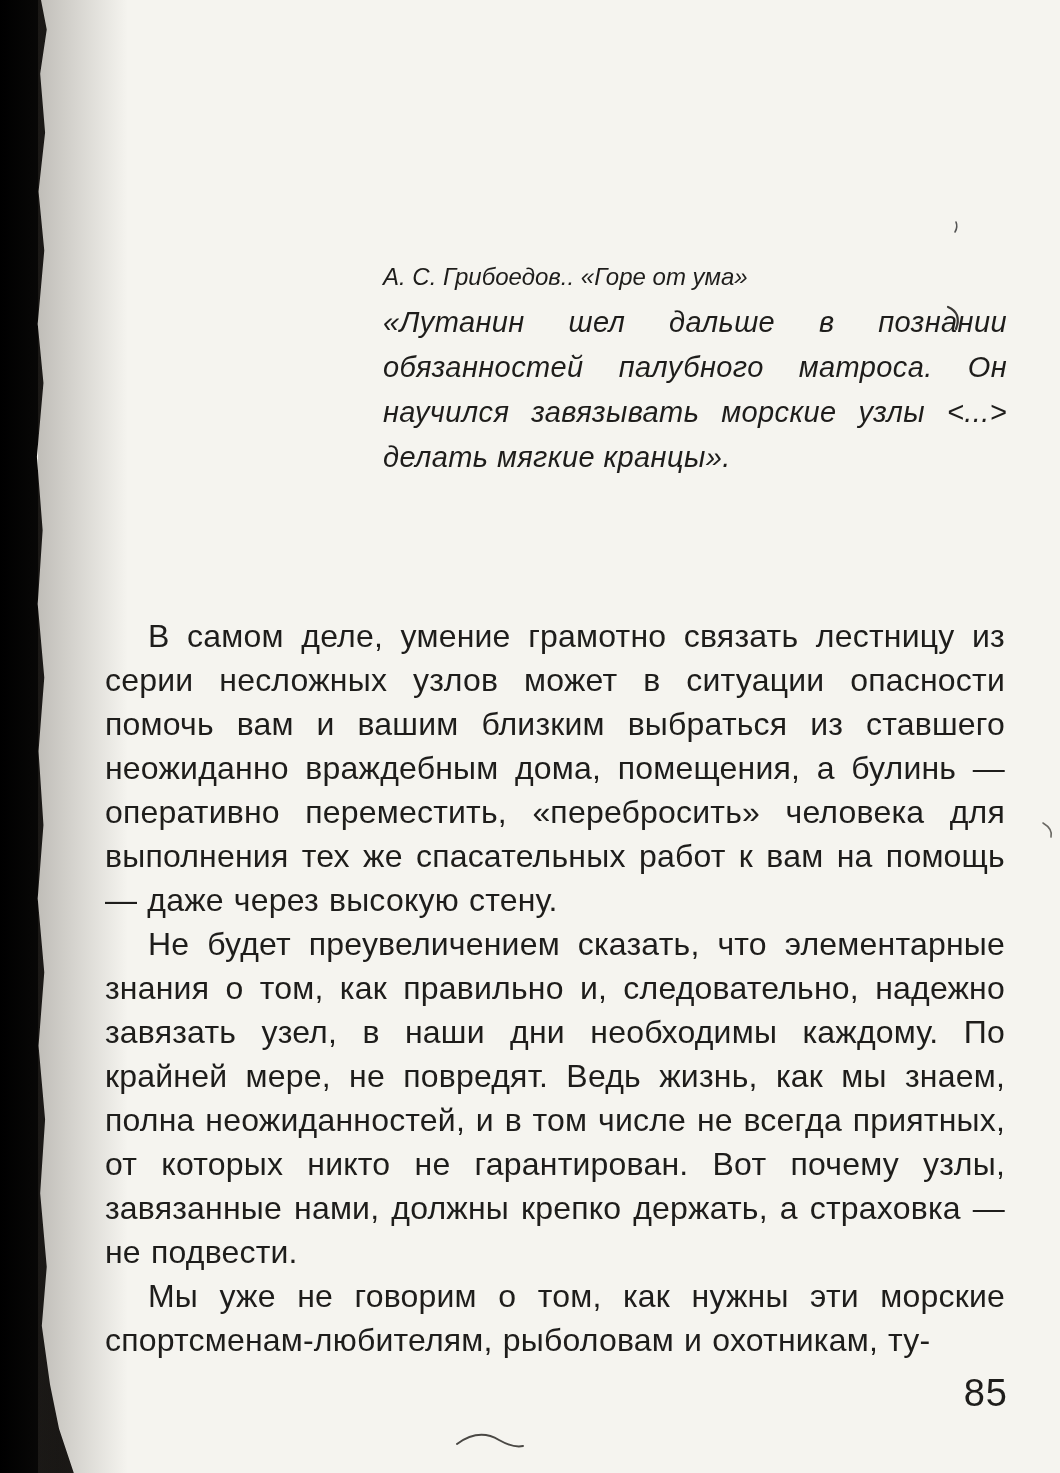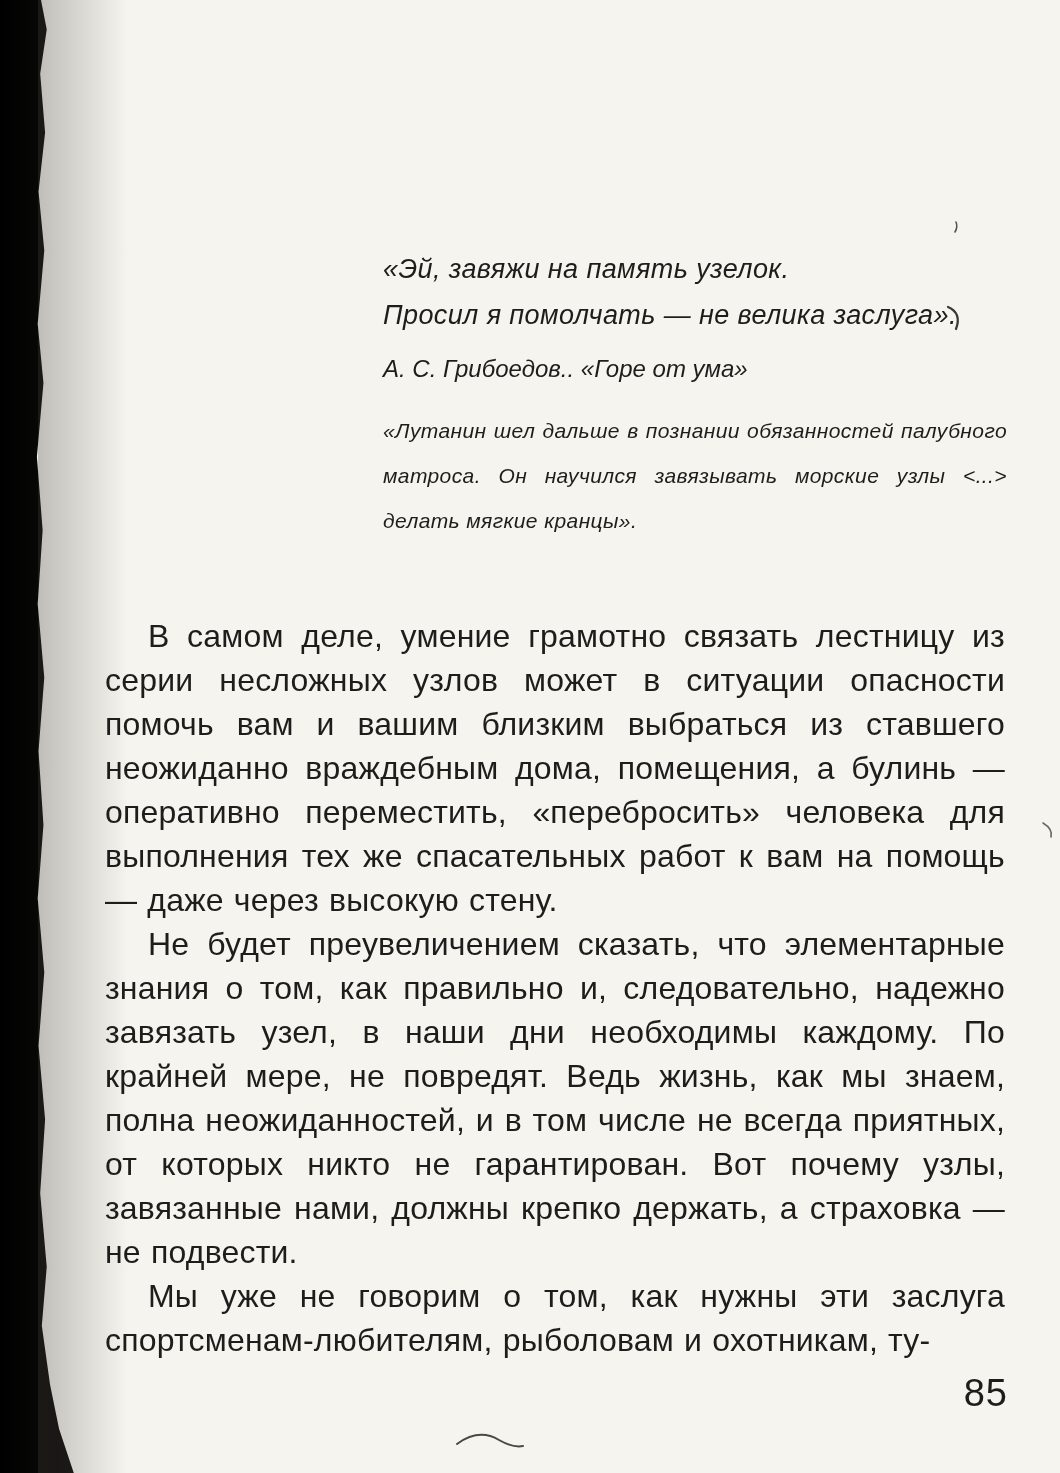--- a/index.html
+++ b/index.html
@@ -43,25 +43,25 @@
   }
   .epigraph-verse {
     font-style: italic;
     font-size: 27px;
     line-height: 46px;
     letter-spacing: 0.4px;
     text-align: left;
   }
   .epigraph-prose {
     font-style: italic;
-    font-size: 21px;
+    font-size: 29px;
     line-height: 45px;
     letter-spacing: 0.4px;
     text-align: justify;
-    margin-top: 24px;
+    margin-top: 8px;
   }
   .attribution {
     font-style: italic;
     font-size: 24px;
     line-height: 30px;
     margin-top: 16px;
   }
   .attribution.second { margin-top: 14px; }
 
   
@@ -93,33 +93,29 @@
   .artifact { position: absolute; pointer-events: none; }
   .artifact svg { display: block; }
 </style>
 </head>
 <body>
 
 <div class="spine"></div>
 <div class="spine-shadow"></div>
 
 <div class="epigraphs">
-  <div class="epigraph-verse">
-    <div>«Эй, завяжи на память узелок.</div>
-    <div>Просил я помолчать — не велика заслуга».</div>
-  </div>
   <div class="attribution">А. С. Грибоедов.. «Горе от ума»</div>
 
   <div class="epigraph-prose">«Лутанин шел дальше в познании обязанностей палубного матроса. Он научился завязывать морские узлы &lt;...&gt; делать мягкие кранцы».</div>
 </div>
 
 <div class="body-text">
   <p>В самом деле, умение грамотно связать лестницу из серии несложных узлов может в ситуации опасности помочь вам и вашим близким выбраться из ставшего неожиданно враждебным дома, помещения, а булинь — оперативно переместить, «перебросить» человека для выполнения тех же спасательных работ к вам на помощь — даже через высокую стену.</p>
   <p>Не будет преувеличением сказать, что элементарные знания о том, как правильно и, следовательно, надежно завязать узел, в наши дни необходимы каждому. По крайней мере, не повредят. Ведь жизнь, как мы знаем, полна неожиданностей, и в том числе не всегда приятных, от которых никто не гарантирован. Вот почему узлы, завязанные нами, должны крепко держать, а страховка — не подвести.</p>
-  <p>Мы уже не говорим о том, как нужны эти заслуга спортсменам-любителям, рыболовам и охотникам, ту-</p>
+  <p>Мы уже не говорим о том, как нужны эти морские спортсменам-любителям, рыболовам и охотникам, ту-</p>
 </div>
 
 <div class="page-number">85</div>
 
 <div class="artifact" style="left:946px; top:305px;">
   <svg width="26" height="26" viewBox="0 0 26 26">
     <path d="M2,2 q14,6 8,22" fill="none" stroke="#3a3835" stroke-width="2.2" stroke-linecap="round"></path>
   </svg>
 </div>
 <div class="artifact" style="left:455px; top:1428px;">

